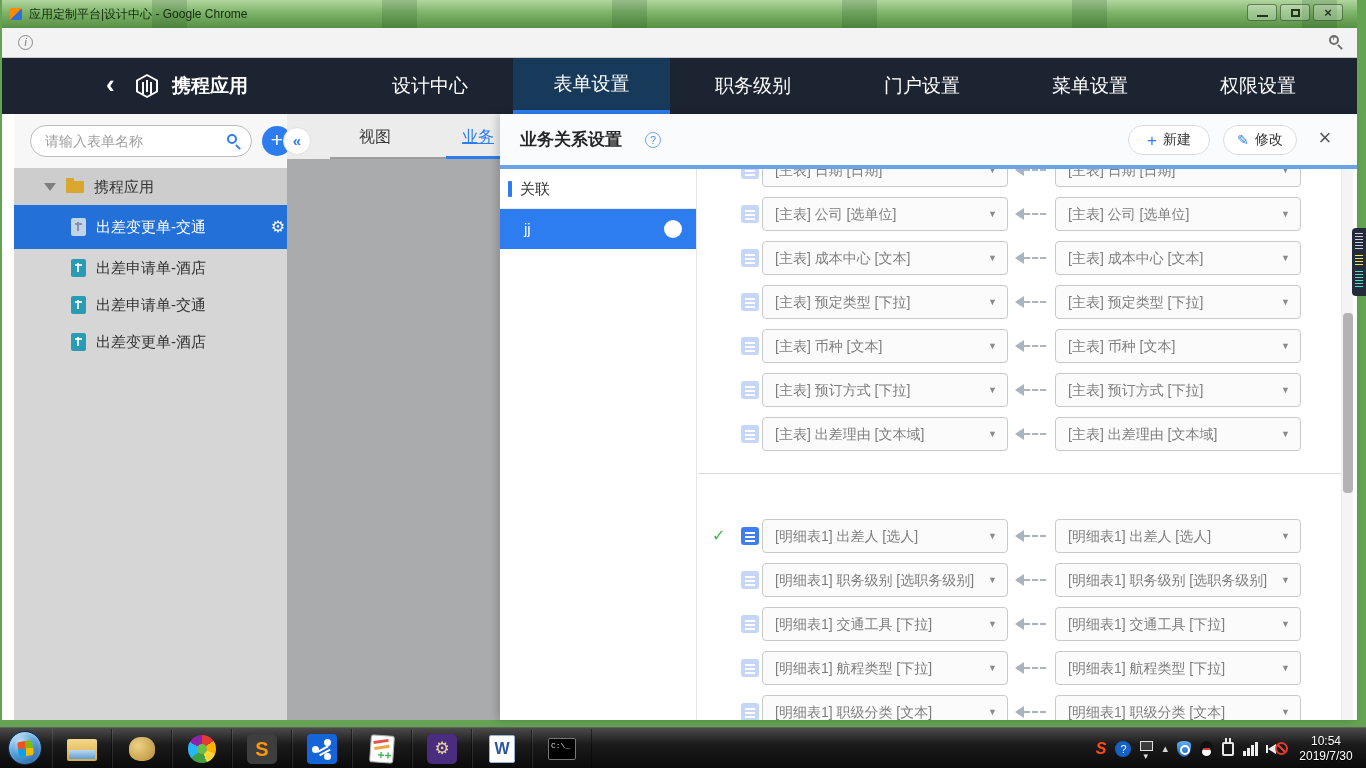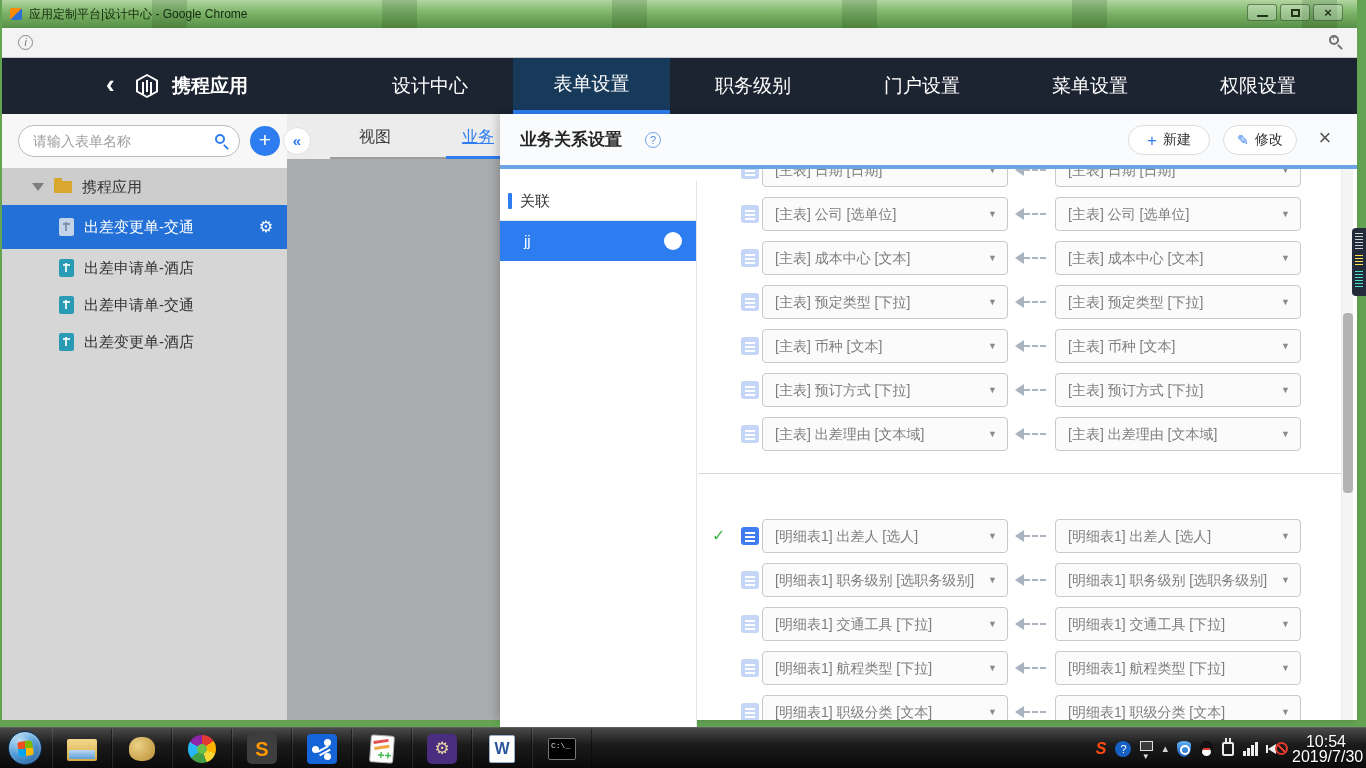--- a/index.html
+++ b/index.html
@@ -46,21 +46,21 @@
   .app-logo::after { content:""; position:absolute; left:10px; top:6px; width:2px; height:12px; background:#fff;
     box-shadow:-4px 2px 0 -0px #fff, 4px 2px 0 0 #fff; }
   .app-title { position:absolute; left:170px; top:0; height:56px; line-height:56px;
     color:#fff; font-size:19px; font-weight:bold; }
   .nav-tab { position:absolute; top:0; height:56px; line-height:56px; text-align:center;
     color:#fff; font-size:19px; cursor:default; }
   .nav-tab.active { background:#17395a; border-bottom:4px solid #2e7df0; line-height:52px; }
 
   
   .main { position:absolute; left:0; top:114px; width:100%; height:606px; }
-  .sidebar { position:absolute; left:0; top:0; width:285px; height:100%; background:#d6d6d6; }
+  .sidebar { position:absolute; left:12px; top:0; width:285px; height:100%; background:#d6d6d6; }
   .search-strip { position:absolute; left:0; top:0; width:100%; height:54px; background:#f7f7f7; }
   .search-box { position:absolute; left:16px; top:11px; width:222px; height:32px; background:#fff;
     border:1px solid #bdbdbd; border-radius:16px; }
   .search-box input { position:absolute; left:14px; top:0; width:170px; height:30px; border:none; outline:none;
     font-size:14px; color:#555; background:transparent; font-family:inherit; }
   .search-box input::placeholder { color:#9e9e9e; }
   .mag-icon { position:absolute; right:14px; top:8px; width:10px; height:10px;
     border:2px solid #2e7df0; border-radius:50%; }
   .mag-icon::after { content:""; position:absolute; left:8px; top:8px; width:2px; height:6px;
     background:#2e7df0; transform:rotate(-45deg); }
@@ -108,21 +108,21 @@
     font-size:14px; color:#333; cursor:default; }
   .btn-new { left:628px; width:82px; }
   .btn-edit { left:723px; width:74px; }
   .plus-glyph { color:#2e7df0; font-size:17px; line-height:1; }
   .edit-glyph { color:#2e7df0; font-size:14px; line-height:1; }
   .panel-close { position:absolute; left:813px; top:12px; width:24px; height:24px;
     color:#555; font-size:22px; line-height:24px; text-align:center; cursor:default; }
   .panel-accent { position:absolute; left:0; top:51px; width:100%; height:4px; background:#6aa3e6; }
 
   .relations { position:absolute; left:0; top:55px; width:197px; height:551px; background:#fff;
-    border-right:1px solid #e5e5e5;margin-top:12px; }
+    border-right:1px solid #e5e5e5; }
   .rel-item { position:absolute; left:0; width:100%; height:40px; line-height:40px; font-size:15px;
     color:#333; cursor:default; }
   .rel-item .rel-label { position:absolute; left:20px; }
   .rel-marker { position:absolute; left:8px; top:12px; width:4px; height:16px; background:#2e7df0; border-radius:1px; }
   .rel-item.lite .rel-marker { background:#7fb3f0; }
   .rel-item.sel { background:#2e7df0; color:#ffffff; }
   .rel-item.sel .rel-label { left:24px; }
   .rel-item.divb { border-bottom:1px solid #ececec; }
   .rel-item.divt { border-top:1px solid #ececec; }
   .rel-del { position:absolute; right:14px; top:11px; width:18px; height:18px; border-radius:50%;
@@ -237,21 +237,21 @@
     background-size:3px 5px,3px 8px,3px 11px,3px 14px;
     background-position:0 bottom,4px bottom,8px bottom,12px bottom; background-repeat:no-repeat; }
   .tray-volume-muted { position:relative; width:20px; height:14px; }
   .tray-volume-muted::before { content:""; position:absolute; left:0; top:2px; width:0; height:0;
     border-top:5px solid transparent; border-bottom:5px solid transparent; border-right:8px solid #eee;
     box-shadow:-3px 0 0 -1px #eee; }
   .tray-volume-muted::after { content:""; position:absolute; right:0; top:0; width:9px; height:9px;
     border:2px solid #e23b2e; border-radius:50%;
     background:linear-gradient(45deg,transparent 44%,#e23b2e 44% 58%,transparent 58%); }
   .tray-clock { position:absolute; right:6px; top:6px; width:68px; text-align:center;
-    color:#fff; font-size:16px; line-height:15px; text-shadow:0 1px 1px #000; }
+    color:#fff; font-size:12px; line-height:15px; text-shadow:0 1px 1px #000; }
 </style>
 </head>
 <body>
 
 <div class="window">
 
   <div class="titlebar">
     <div class="glass"></div>
     <span class="favicon"></span>
     <span class="title-text">应用定制平台|设计中心 - Google Chrome</span>

